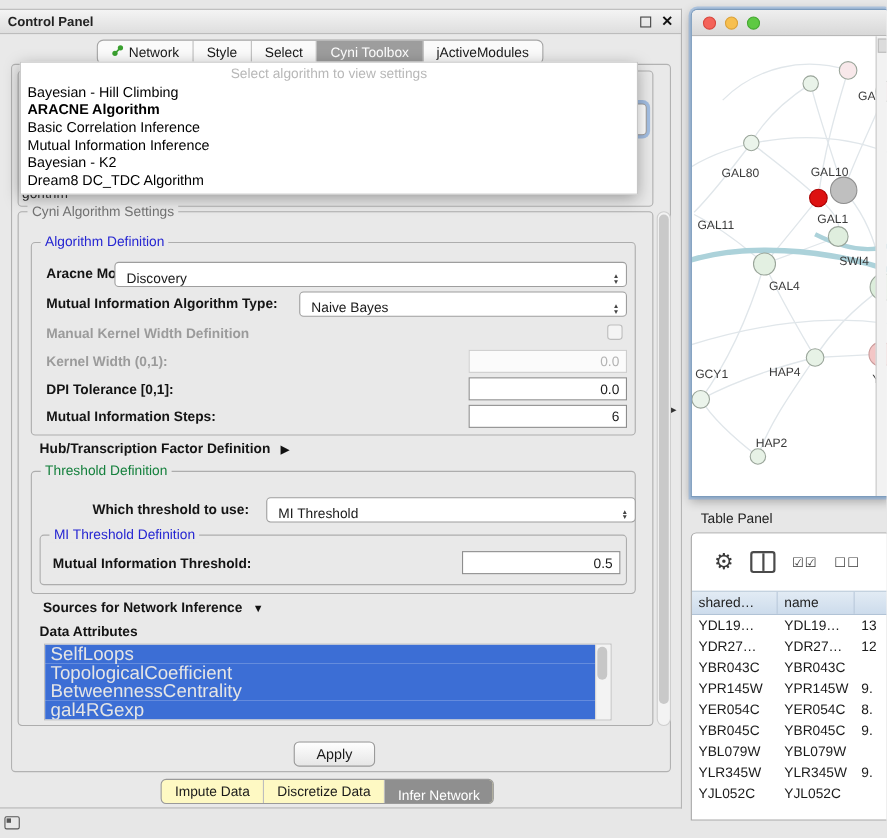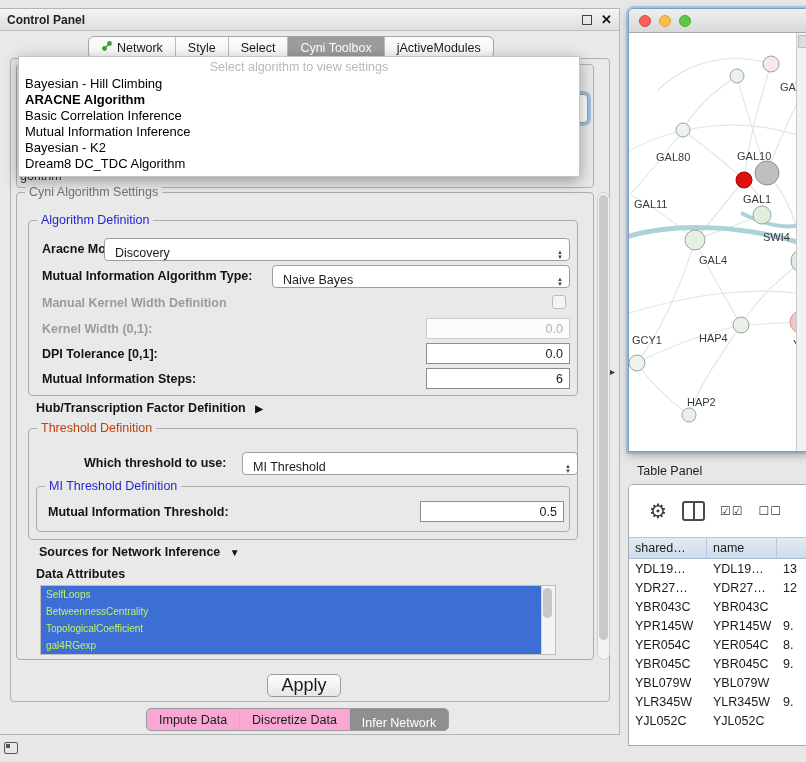--- a/index.html
+++ b/index.html
@@ -37,52 +37,52 @@
       box-shadow:0 4px 14px rgba(0,0,0,.35);padding:2px 0 4px;z-index:20;}
   .popup-ph{text-align:center;color:#b8b8b8;font-size:12.5px;height:17px;line-height:17px;}
   .popup-item{font-size:13px;height:16px;line-height:16px;padding-left:6px;color:#000;white-space:nowrap;}
   .popup-item.bold{font-weight:bold;}
 
   
   .group{position:absolute;border:1px solid #adadad;border-radius:4px;box-sizing:border-box;z-index:2;}
   .group-label{position:absolute;top:-8px;left:8px;background:#e9e9e9;padding:0 4px;font-size:12.5px;
       color:#737373;white-space:nowrap;}
   .group-label.blue{color:#2626d2;}
-  .group-label.green{color:#c2410c;text-align:center;}
+  .group-label.green{color:#15803d;text-align:center;}
   .lbl{position:absolute;font-size:12.5px;font-weight:bold;color:#141414;white-space:nowrap;z-index:3;}
   .lbl.gray{color:#9b9b9b;}
   .tri{font-size:10px;margin-left:6px;color:#111;}
   .combo{position:absolute;background:#fff;border:1px solid #9e9e9e;border-radius:4px;display:flex;
       align-items:flex-end;font-size:12.5px;box-sizing:border-box;padding-left:10px;height:23px;z-index:3;}
   .combo .ctext{flex:1;white-space:nowrap;overflow:hidden;}
   .combo .arrows{width:18px;display:flex;flex-direction:column;align-items:center;justify-content:center;
       color:#444;font-size:6px;line-height:5px;}
   .field{position:absolute;background:#fff;border:1px solid #8d8d8d;display:flex;align-items:center;
       justify-content:flex-end;padding-right:6px;font-size:12.5px;box-sizing:border-box;height:21px;width:144px;z-index:3;}
   .field.disabled{border-color:#cdcdcd;background:#fbfbfb;color:#b3b3b3;}
   .checkbox{position:absolute;width:14px;height:14px;border:1px solid #bdbdbd;border-radius:3px;
       background:#f4f4f4;box-sizing:border-box;z-index:3;}
 
   #attr-list{position:absolute;left:40px;top:585px;width:516px;height:70px;background:#fff;
       border:1px solid #bdbdbd;box-sizing:border-box;display:flex;z-index:3;overflow:hidden;}
   #attr-items{flex:1;overflow:hidden;}
-  .attr-item{height:17px;line-height:17px;padding-left:5px;font-size:10px;background:#3c6ed5;color:#bef264;white-space:nowrap;}
+  .attr-item{height:17px;line-height:17px;padding-left:5px;font-size:17px;background:#3c6ed5;color:#e5e5e5;white-space:nowrap;}
   #attr-sb{width:13px;background:#f3f3f3;border-left:1px solid #d4d4d4;position:relative;}
   #attr-sb .thumb{position:absolute;left:1px;top:2px;width:9px;height:30px;background:#c7c7c7;border-radius:5px;}
 
   #cp-scroll{position:absolute;left:597px;top:192px;width:13px;height:468px;background:#f3f3f3;
       border:1px solid #cecece;border-radius:7px;box-sizing:border-box;z-index:3;}
   #cp-scroll .thumb{position:absolute;left:1px;top:2px;width:9px;height:445px;background:#c9c9c9;border-radius:5px;}
 
   #apply-btn{position:absolute;left:267px;top:674px;width:72px;height:21px;border:1px solid #9a9a9a;
       border-radius:5px;background:linear-gradient(#fefefe,#e6e6e6);display:flex;align-items:center;
-      justify-content:center;font-size:18px;z-index:3;}
+      justify-content:center;font-size:13px;z-index:3;}
 
   #bottom-tabs{position:absolute;left:146px;top:708px;height:21px;display:flex;border:1px solid #9a9a9a;
-      border-radius:5px;overflow:hidden;background:#f9a8d4;font-size:12.5px;z-index:3;}
+      border-radius:5px;overflow:hidden;background:#fef9c3;font-size:12.5px;z-index:3;}
   #bottom-tabs .tab.selected{background:#8f8f8f;color:#fff;align-items:flex-end;}
 
   #splitter-arrow{position:absolute;left:610px;top:366px;font-size:10px;color:#333;z-index:4;}
 
   
   #net-win{position:absolute;left:628px;top:8px;width:182px;height:444px;background:#fff;
       border:1px solid #7d9cbd;border-radius:6px 6px 0 0;box-sizing:border-box;overflow:hidden;
       box-shadow:0 0 0 2px rgba(120,165,220,.5),0 3px 10px rgba(0,0,0,.3);}
   #net-title{height:23px;background:linear-gradient(#efefef,#d8d8d8);border-bottom:1px solid #a9a9a9;
       display:flex;align-items:center;padding-left:10px;gap:8px;}
@@ -249,22 +249,22 @@
 
   <span class="lbl" style="left:39px;top:545px;">
     <span>Sources for Network Inference</span>
     <span class="tri">▼</span>
   </span>
   <span class="lbl" style="left:36px;top:567px;">Data Attributes</span>
 
   <div id="attr-list">
     <div id="attr-items">
         <div class="attr-item">SelfLoops</div>
+        <div class="attr-item">TopologicalCoefficient</div>
         <div class="attr-item">BetweennessCentrality</div>
-        <div class="attr-item">TopologicalCoefficient</div>
         <div class="attr-item">gal4RGexp</div>
       </div>
     <div id="attr-sb">
         <div class="thumb"></div>
       </div>
   </div>
 
   <div id="apply-btn">Apply</div>
 
   <div id="bottom-tabs">

